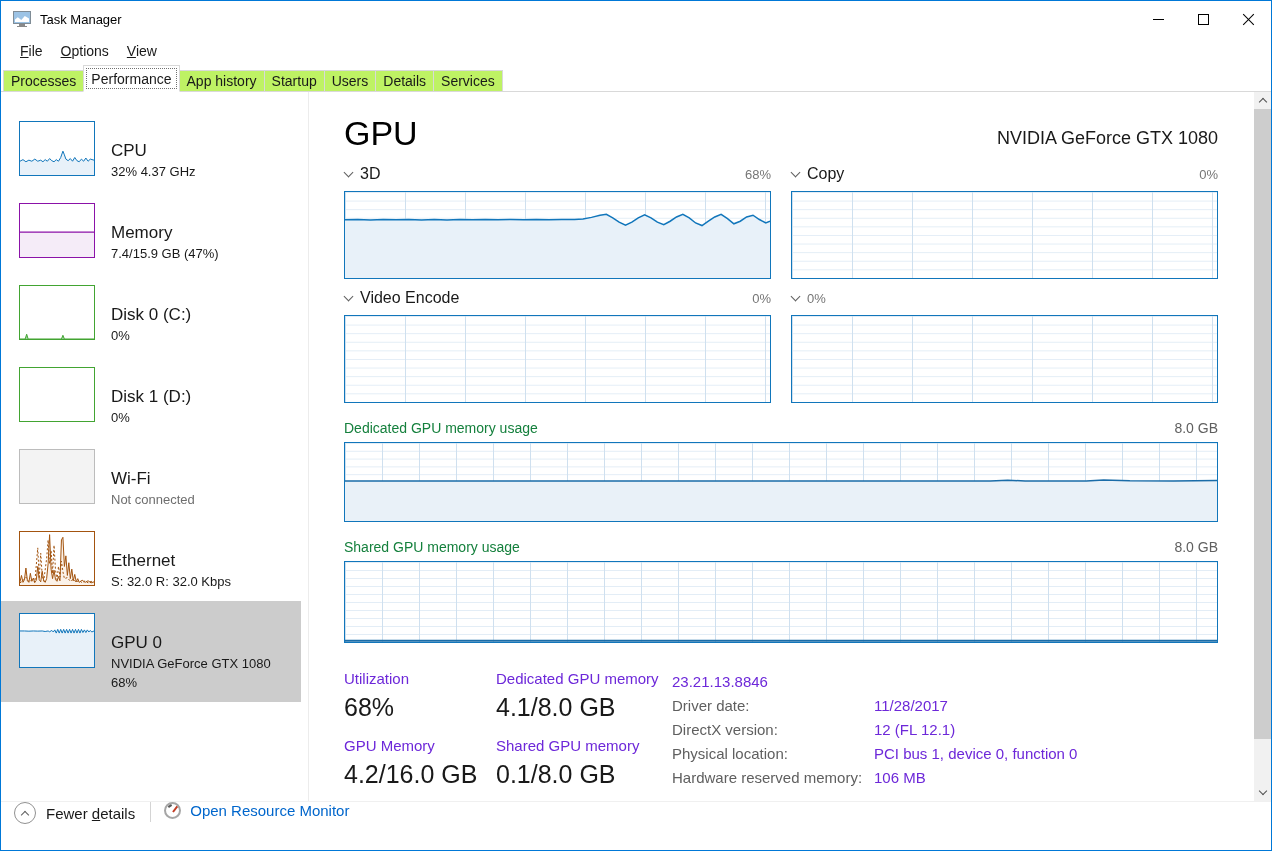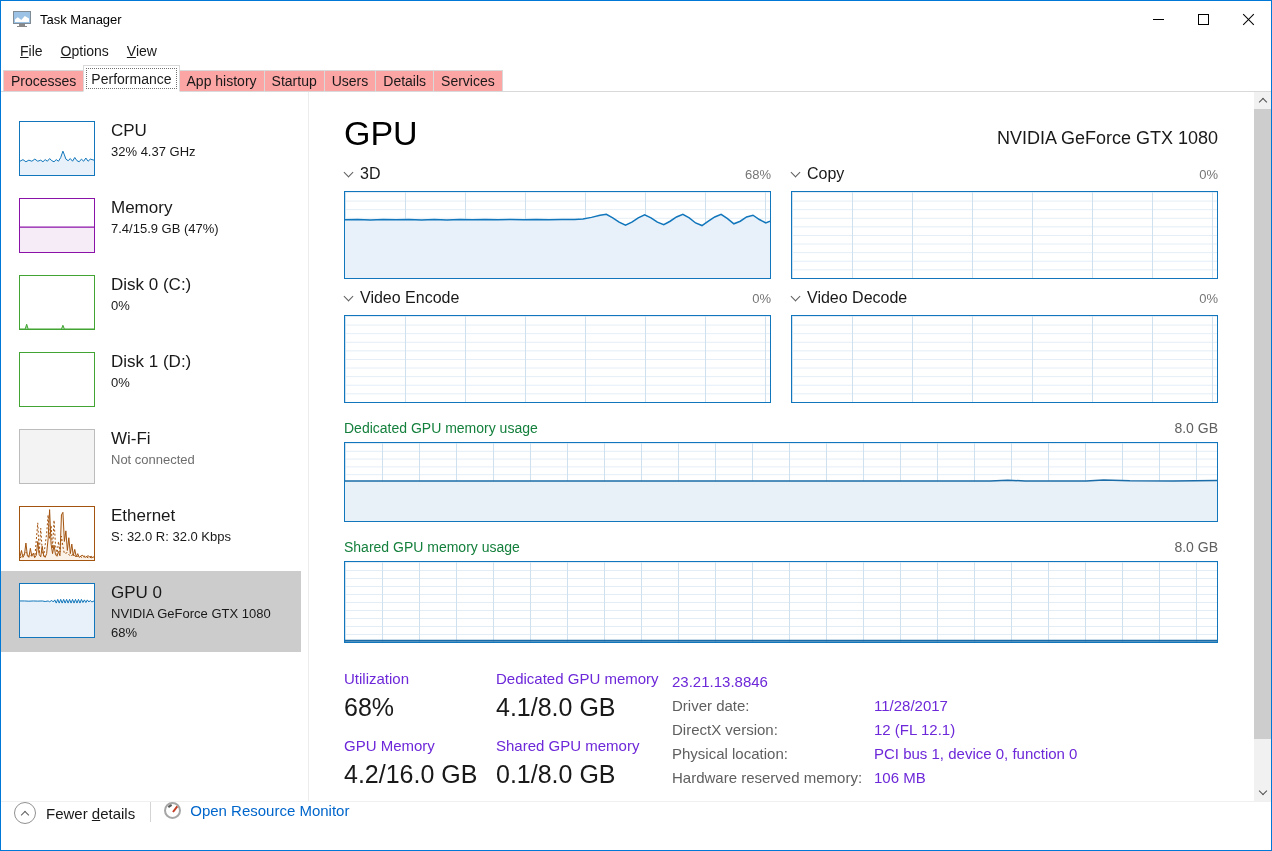--- a/index.html
+++ b/index.html
@@ -33,42 +33,42 @@
 
   
   .menubar { height:27px; display:flex; align-items:center; padding-left:10px; font-size:14px; flex:0 0 auto; }
   .menu-item { padding:3px 9px; cursor:default; }
   .menu-item .u { text-decoration:underline; }
 
   
   .tabbar { height:28px; display:flex; align-items:flex-end; position:relative; flex:0 0 auto; padding-left:2px; }
   .tabbar::after { content:''; position:absolute; left:0; right:0; bottom:0; height:1px; background:#d9d9d9; z-index:0; }
   .tab {
-    height:22px; background:#fca5a5; border:1px solid #d9d9d9; margin-right:-1px;
+    height:22px; background:#bef264; border:1px solid #d9d9d9; margin-right:-1px;
     padding:2px 7px 0 7px; font-size:14px; position:relative; z-index:1; cursor:default; white-space:nowrap;
   }
   .tab.selected {
     height:27px; z-index:3; border-bottom:1px solid #fff; background:#fff;
     outline:1px dotted #707070; outline-offset:-4px; padding-top:5px;
   }
 
   
   .content { flex:1 1 auto; display:flex; min-height:0; position:relative; }
 
   
   .sidebar { width:308px; flex:0 0 auto; border-right:1px solid #ececec; padding-top:17px; overflow:hidden; }
   .side-item { display:flex; align-items:flex-start; padding:10px 0 10px 18px; margin-right:7px; cursor:default; }
   .side-item.selected { background:#cccccc; }
   .mini-chart { width:76px; height:55px; position:relative; background:#fff; flex:0 0 auto; margin-top:2px; }
   .mini-chart.c-blue   { border:1px solid #1176bb; }
   .mini-chart.c-purple { border:1px solid #8b12a8; }
   .mini-chart.c-green  { border:1px solid #42a432; }
   .mini-chart.c-gray   { border:1px solid #bcbcbc; background:#f3f3f3; }
   .mini-chart.c-brown  { border:1px solid #a3540f; }
-  .side-text { margin-left:16px; padding-top:1px; }
+  .side-text { margin-left:16px; padding-top:1px;margin-top:20px; }
   .side-name { font-size:17px; line-height:22px; color:#191919; }
   .side-sub  { font-size:13px; line-height:19px; color:#191919; }
   .side-sub.muted { color:#6e6e6e; }
 
   
   .main { flex:1 1 auto; padding:21px 36px 0 35px; position:relative; min-width:0; }
   .gpu-header { display:flex; align-items:flex-end; justify-content:space-between; margin-bottom:2px; }
   .gpu-title { font-size:34px; font-weight:300; letter-spacing:0; color:#000; line-height:40px; }
   .gpu-device { font-size:18px; color:#191919; padding-bottom:4px; }
 
@@ -297,21 +297,20 @@
             <svg viewBox="0 0 100 100" preserveAspectRatio="none" style="position: absolute; left: 0px; top: 0px; width: 100%; height: 100%; display: block;"></svg>
           </div>
 
         <div class="eng-head">
           <div class="chev"></div>
           <span class="eng-label">Video Encode</span>
           <span class="eng-pct">0%</span>
         </div>
         <div class="eng-head">
           <div class="chev"></div>
-          <span class="eng-label">Video Decode</span>
           <span class="eng-pct">0%</span>
         </div>
 
         <div class="chart grid-wide eng-chart">
             <svg viewBox="0 0 100 100" preserveAspectRatio="none" style="position: absolute; left: 0px; top: 0px; width: 100%; height: 100%; display: block;"></svg>
           </div>
         <div class="chart grid-wide eng-chart">
             <svg viewBox="0 0 100 100" preserveAspectRatio="none" style="position: absolute; left: 0px; top: 0px; width: 100%; height: 100%; display: block;"></svg>
           </div>
       </div>

